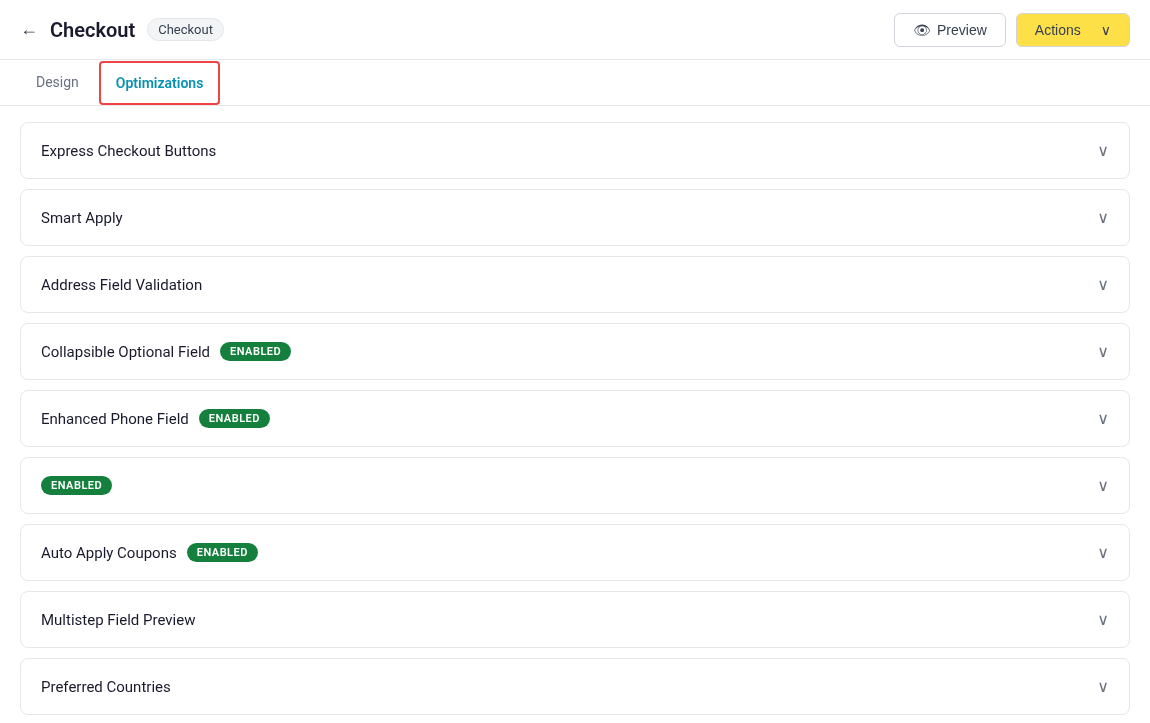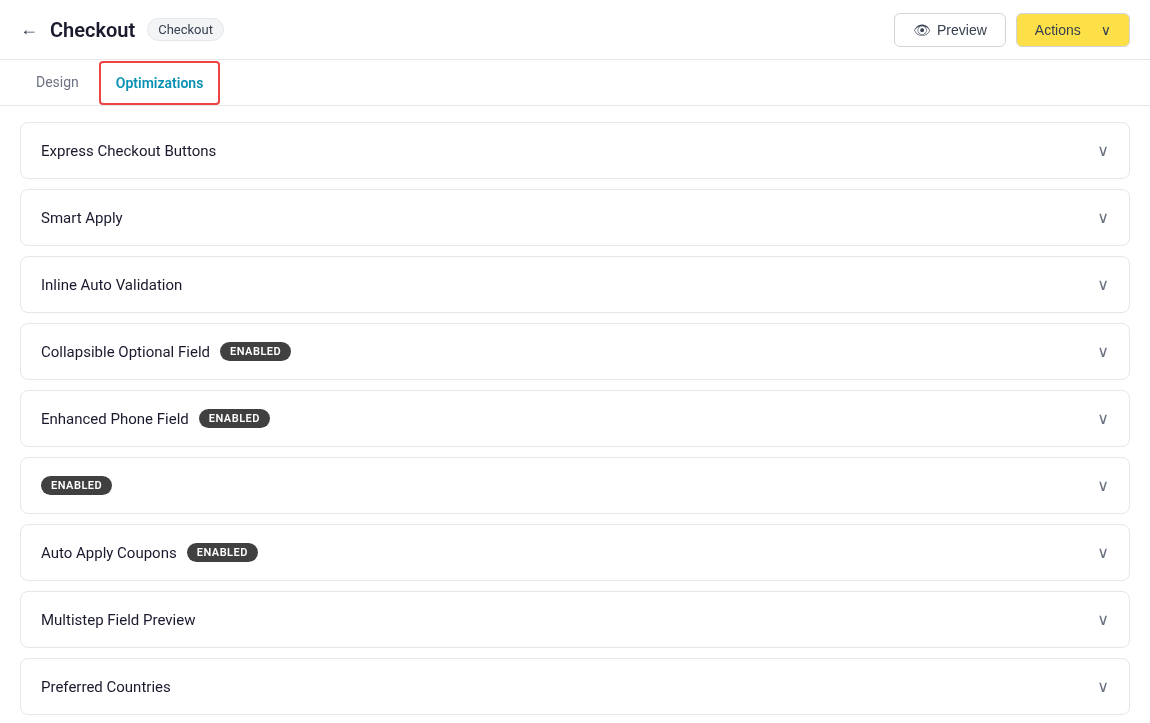--- a/index.html
+++ b/index.html
@@ -124,21 +124,21 @@
       display: flex;
       align-items: center;
       gap: 10px;
     }
     .accordion-title {
       font-size: 15px;
       color: #1a1a2e;
       font-weight: 400;
     }
     .enabled-badge {
-      background: #404040;
+      background: #15803d;
       color: #fff;
       font-size: 11px;
       font-weight: 600;
       padding: 3px 10px;
       border-radius: 20px;
       text-transform: uppercase;
       letter-spacing: 0.5px;
     }
     .chevron-icon {
       color: #6b7280;
@@ -188,21 +188,21 @@
         <div class="accordion-header">
           <div class="accordion-header-left">
             <span class="accordion-title">Smart Apply</span>
           </div>
           <span class="chevron-icon">∨</span>
         </div>
       </div>
       <div class="accordion-item">
         <div class="accordion-header">
           <div class="accordion-header-left">
-            <span class="accordion-title">Inline Auto Validation</span>
+            <span class="accordion-title">Address Field Validation</span>
           </div>
           <span class="chevron-icon">∨</span>
         </div>
       </div>
       <div class="accordion-item">
         <div class="accordion-header">
           <div class="accordion-header-left">
             <span class="accordion-title">Collapsible Optional Field</span>
             <span class="enabled-badge">ENABLED</span>
           </div>

